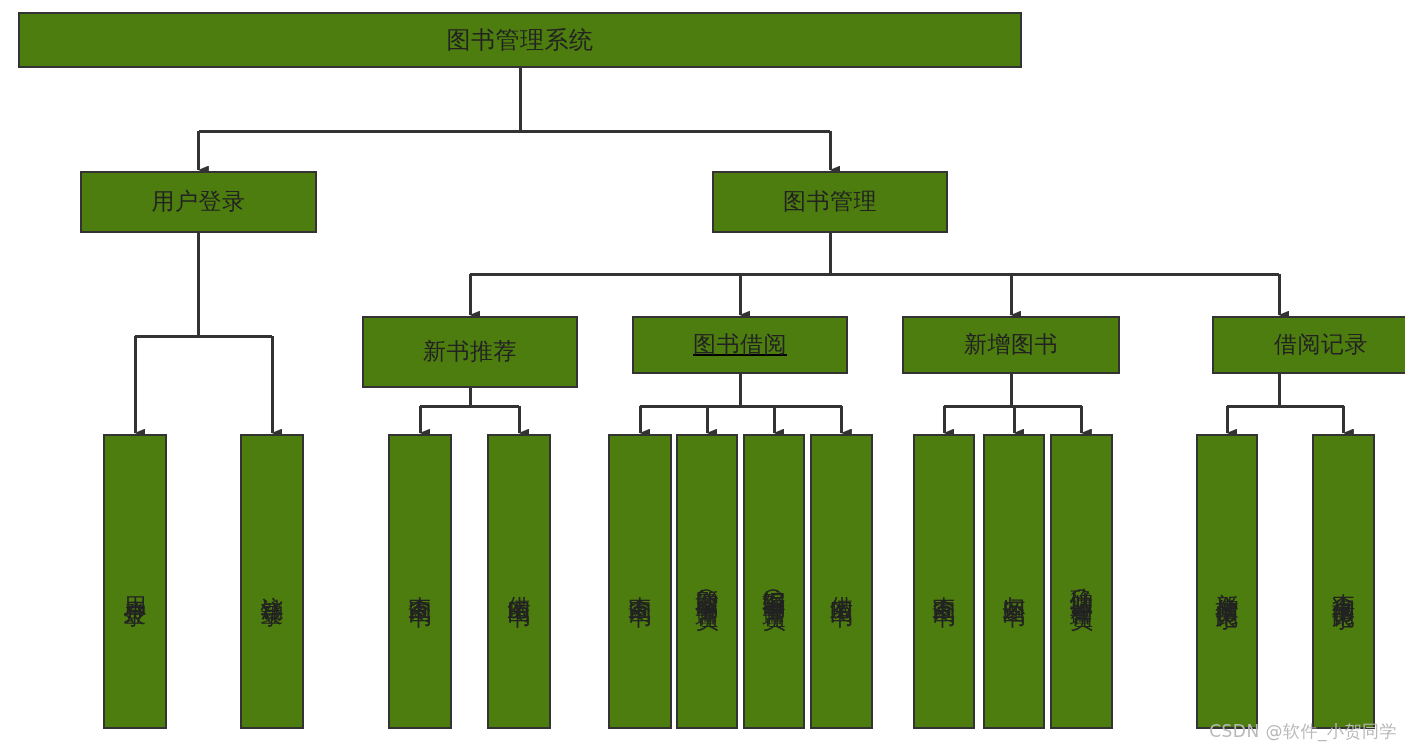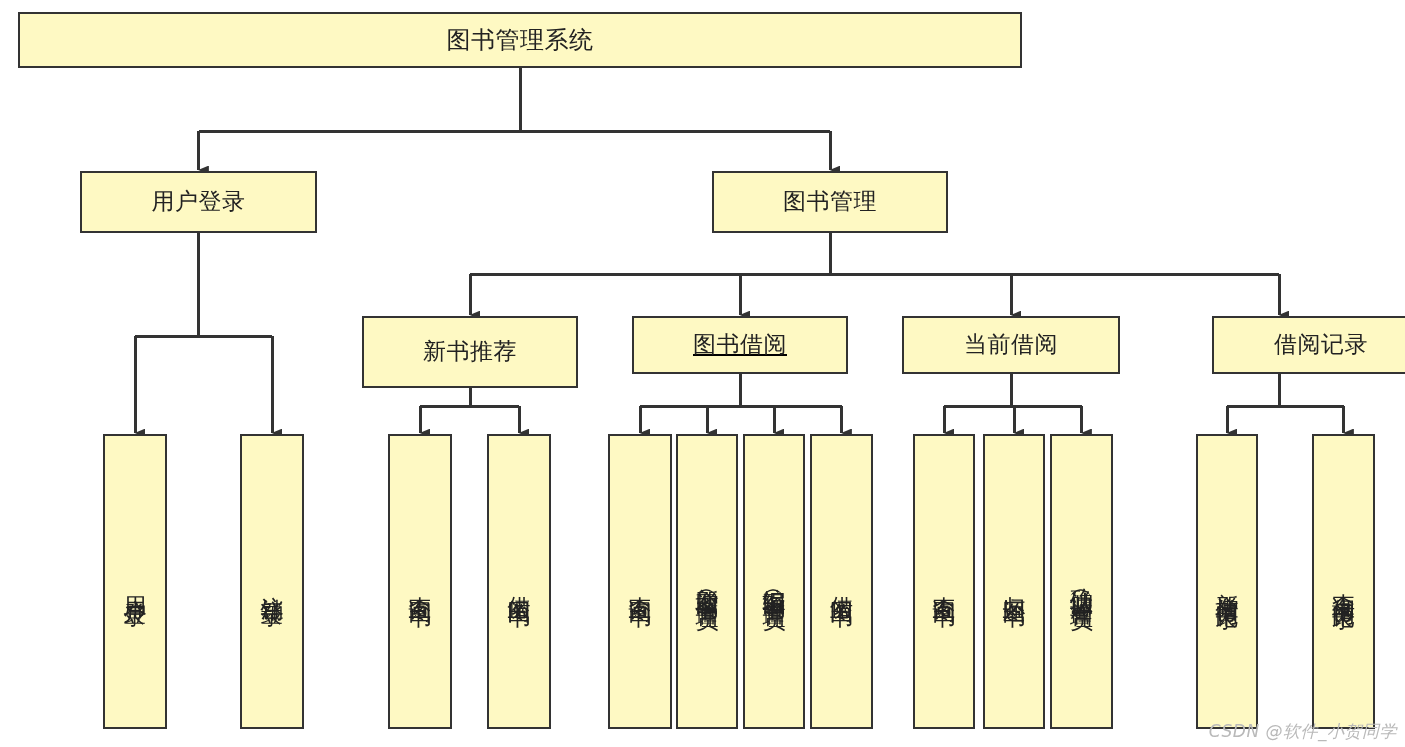--- a/index.html
+++ b/index.html
@@ -21,21 +21,21 @@
   #tree-svg {
     position: absolute;
     left: 0;
     top: 0;
     width: 1405px;
     height: 747px;
   }
   .node-box {
     position: absolute;
     box-sizing: border-box;
-    background: #fef9c3;
+    background: #4d7c0f;
     border: 2px solid #333333;
     display: flex;
     align-items: center;
     justify-content: center;
   }
   .node-label {
     color: #222222;
     text-align: center;
     line-height: 1.18;
     letter-spacing: 0.5px;
@@ -63,21 +63,20 @@
   #watermark {
     position: absolute;
     right: 8px;
     bottom: 4px;
     font-size: 17px;
     color: #b9b9b9;
     letter-spacing: 0.5px;
     white-space: nowrap;
     pointer-events: none;
     font-family: "DejaVu Sans", "Liberation Sans", sans-serif;
-    font-style: italic;
   }
 </style>
 </head>
 <body>
 
 <div id="diagram-root">
 
   <svg id="tree-svg" viewBox="0 0 1405 747" preserveAspectRatio="none" aria-hidden="true">
     <defs>
       <marker id="arrowhead" markerWidth="9" markerHeight="11" refX="4.5" refY="10.4" orient="auto" markerUnits="userSpaceOnUse">
@@ -131,21 +130,21 @@
       <div class="node-box horizontal" style="left: 712px; top: 171px; width: 236px; height: 62px;">
         <span class="node-label">图书管理</span>
       </div>
       <div class="node-box horizontal" style="left: 362px; top: 316px; width: 216px; height: 72px;">
         <span class="node-label">新书推荐</span>
       </div>
       <div class="node-box horizontal" style="left: 632px; top: 316px; width: 216px; height: 58px; text-decoration: underline;">
         <span class="node-label">图书借阅</span>
       </div>
       <div class="node-box horizontal" style="left: 902px; top: 316px; width: 218px; height: 58px;">
-        <span class="node-label">当前借阅</span>
+        <span class="node-label">新增图书</span>
       </div>
       <div class="node-box horizontal" style="left: 1212px; top: 316px; width: 218px; height: 58px;">
         <span class="node-label">借阅记录</span>
       </div>
       <div class="node-box vertical" style="left: 103px; top: 434px; width: 64px; height: 295px;">
         <span class="node-label">用户登录</span>
       </div>
       <div class="node-box vertical" style="left: 240px; top: 434px; width: 64px; height: 295px;">
         <span class="node-label">注销登录</span>
       </div>

